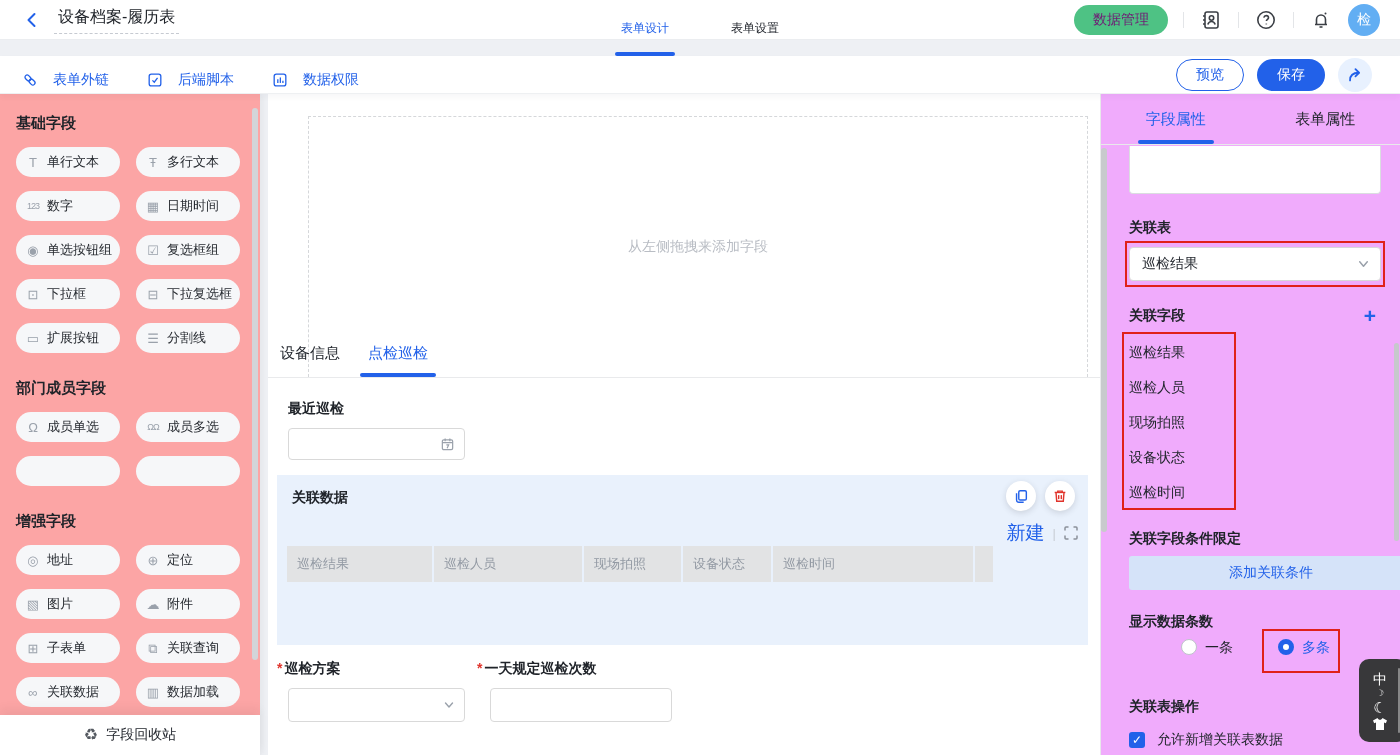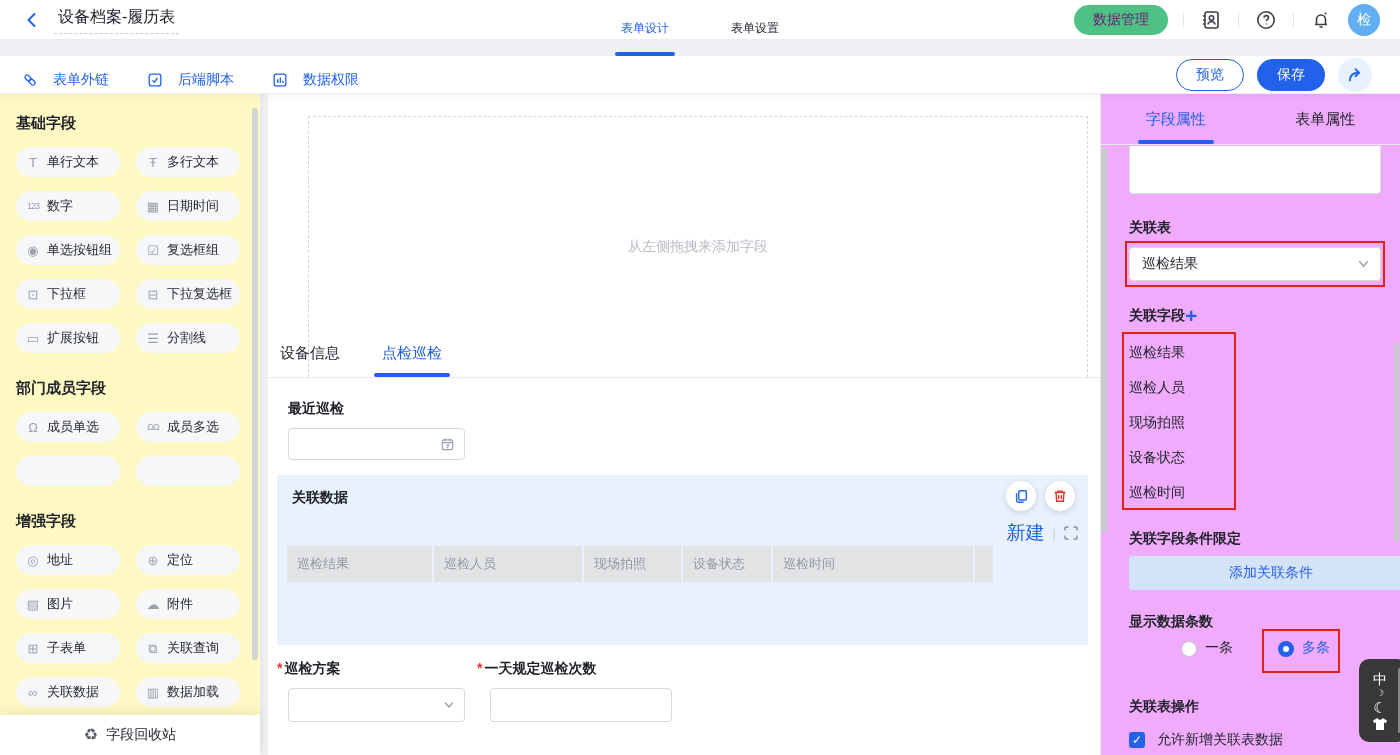--- a/index.html
+++ b/index.html
@@ -33,42 +33,42 @@
              display:flex; align-items:center; padding:0 28px 0 22px; z-index:9; }
   .tb-link { display:flex; align-items:center; gap:15px; color:#2261e9; font-size:14px; margin-right:38px; cursor:pointer;margin-top:11px; }
   .toolbar-right { margin-left:auto; display:flex; align-items:center; gap:13px; }
   .btn-outline { width:68px; height:32px; border-radius:16px; border:1px solid #2261e9; color:#2261e9; background:#fff;
                  font-size:14px; display:flex; align-items:center; justify-content:center; cursor:pointer; }
   .btn-solid { width:68px; height:32px; border-radius:16px; background:#2261e9; color:#fff;
                font-size:14px; display:flex; align-items:center; justify-content:center; cursor:pointer; }
   .btn-share { width:34px; height:34px; border-radius:50%; background:#e8f1fe; display:flex; align-items:center; justify-content:center; cursor:pointer; }
 
   
-  .sidebar { position:absolute; left:0; top:94px; width:260px; bottom:0; background:#fef9c3;
+  .sidebar { position:absolute; left:0; top:94px; width:260px; bottom:0; background:#fca5a5;
              box-shadow:2px 0 6px rgba(31,35,41,.05); padding:20px 16px 0; overflow:hidden; z-index:5; }
   .side-section { margin-bottom:26px; }
   .side-title { font-size:15px; font-weight:bold; color:#20242a; margin-bottom:14px; }
   .pill-grid { display:grid; grid-template-columns:104px 104px; column-gap:16px; row-gap:14px; }
   .field-pill { height:30px; border-radius:15px; background:#f6f7f9; display:flex; align-items:center;
                 padding:0 9px; font-size:13px; color:#262a30; gap:6px; cursor:grab; white-space:nowrap; }
   .field-pill .fp-ic { width:16px; min-width:16px; text-align:center; color:#9aa1ab; font-size:13px; line-height:1; }
   .fp-ic.tiny { font-size:9px; letter-spacing:-1px; }
   .side-scroll { position:absolute; right:2px; top:14px; width:6px; height:552px; background:#d3d5d9; border-radius:3px; }
   .side-footer { position:absolute; left:0; bottom:0; width:260px; height:40px; background:#fff;
                  box-shadow:0 -6px 10px rgba(31,35,41,.06); display:flex; align-items:center; justify-content:center;
                  gap:8px; font-size:14px; color:#23272e; cursor:pointer; z-index:6; }
   .recycle-ic { color:#555a61; font-size:16px; line-height:1; }
 
   
   .canvas { position:absolute; left:268px; top:94px; width:832px; bottom:0; background:#fff; }
   .dropzone { position:absolute; left:40px; top:22px; width:780px; height:261px;
               border:1px dashed #d5d7da; border-bottom:none; display:flex; align-items:center; justify-content:center; }
   .dropzone-hint { color:#b9bdc4; font-size:14px; }
   .canvas-tabs { position:absolute; left:0; top:250px; width:100%; height:34px; border-bottom:1px solid #e9eaec;
-                 display:flex; gap:38px; padding-left:10px; }
+                 display:flex; gap:24px; padding-left:10px; }
   .c-tab { position:relative; font-size:15px; color:#23272e; padding:0 2px; cursor:pointer; }
   .c-tab.active { color:#2261e9; }
   .c-tab.active::after { content:""; position:absolute; left:-6px; right:-6px; bottom:0; height:4px; background:#2261e9; border-radius:2px; }
   .fld-label { position:absolute; font-size:14px; font-weight:bold; color:#20242a; }
   .req-label { position:absolute; display:flex; font-size:14px; font-weight:bold; color:#20242a; }
   .req-star { color:#e0342c; margin-right:2px; font-weight:bold; }
   .inp { position:absolute; background:#fff; border:1px solid #d9d9d9; border-radius:4px; }
   .inp .right-ic { position:absolute; right:9px; top:50%; transform:translateY(-50%); }
 
   .subform { position:absolute; left:9px; top:381px; width:811px; height:170px; background:#e9f1fc; }
@@ -90,27 +90,27 @@
   .p-tab { flex:1; display:flex; align-items:center; justify-content:center; font-size:15px; color:#23272e; position:relative; cursor:pointer; }
   .p-tab.active { color:#2261e9; }
   .p-tab.active::after { content:""; position:absolute; left:50%; transform:translateX(-50%); bottom:0; width:76px; height:4px; background:#2261e9; border-radius:2px; }
   .panel-body { position:relative; height:610px; }
   .partial-box { position:absolute; left:28px; top:1px; width:252px; height:48px; background:#fff;
                  border:1px solid #dadde0; border-top:none; border-radius:0 0 4px 4px; }
   .p-label { position:absolute; left:28px; font-size:14px; font-weight:bold; color:#20242a; }
   .p-select { position:absolute; left:28px; top:102px; width:252px; height:34px; border:1px solid #d9d9d9; border-radius:4px;
               background:#fff; display:flex; align-items:center; padding:0 30px 0 12px; font-size:14px; color:#23272e; cursor:pointer; }
   .p-select .chev { position:absolute; right:10px; top:50%; transform:translateY(-50%); }
-  .p-row { position:absolute; left:28px; right:24px; display:flex; align-items:center; }
+  .p-row { position:absolute; left:28px; right:24px; display:flex; justify-content:space-between; align-items:center; }
   .plus-ic { color:#2261e9; font-size:21px; font-weight:bold; line-height:1; cursor:pointer; }
   .p-list { position:absolute; left:28px; top:190px; }
   .p-list-item { height:35px; line-height:35px; font-size:14px; color:#23272e; cursor:pointer; }
   .btn-lightblue { position:absolute; left:28px; top:411px; width:284px; height:34px; background:#d5e3f9; color:#2261e9;
                    border-radius:3px; font-size:14px; display:flex; align-items:center; justify-content:center; cursor:pointer; }
-  .radio-row { position:absolute; left:28px; top:494px; display:flex; align-items:flex-end; }
+  .radio-row { position:absolute; left:28px; top:494px; display:flex; align-items:flex-start; }
   .radio { width:16px; height:16px; border-radius:50%; background:#fff; cursor:pointer; }
   .radio.off { border:1.5px solid #bfc4cb; }
   .radio.on { border:5px solid #2261e9; }
   .radio-lbl { font-size:14px; margin-left:8px; cursor:pointer; }
   .radio-lbl.sel { color:#2261e9; }
   .check-row { position:absolute; left:28px; top:586px; display:flex; align-items:center; }
   .checkbox { width:16px; height:16px; background:#2261e9; border-radius:3px; color:#fff; font-size:12px;
               display:flex; align-items:center; justify-content:center; cursor:pointer; }
   .check-lbl { font-size:14px; color:#23272e; margin-left:12px; }
   .panel-scroll { position:absolute; right:1px; top:198px; width:5px; height:198px; background:#c6c8cc; border-radius:2.5px; }

